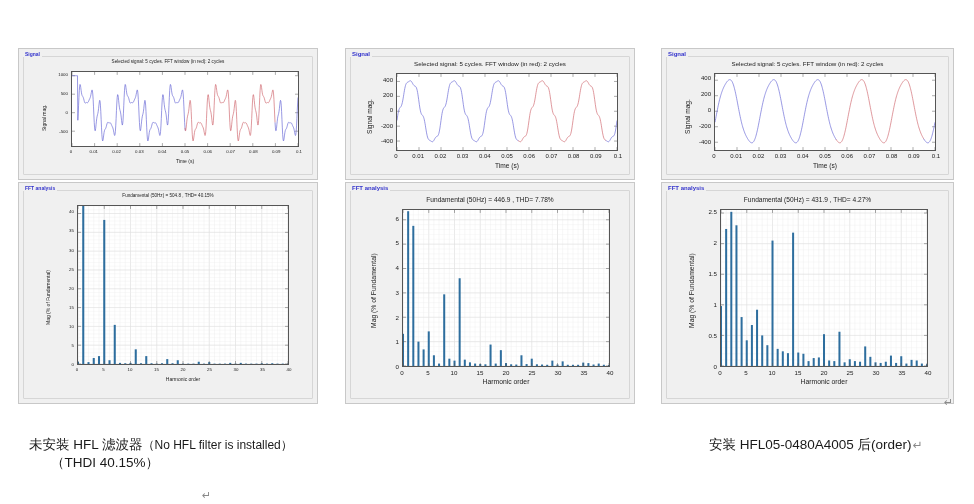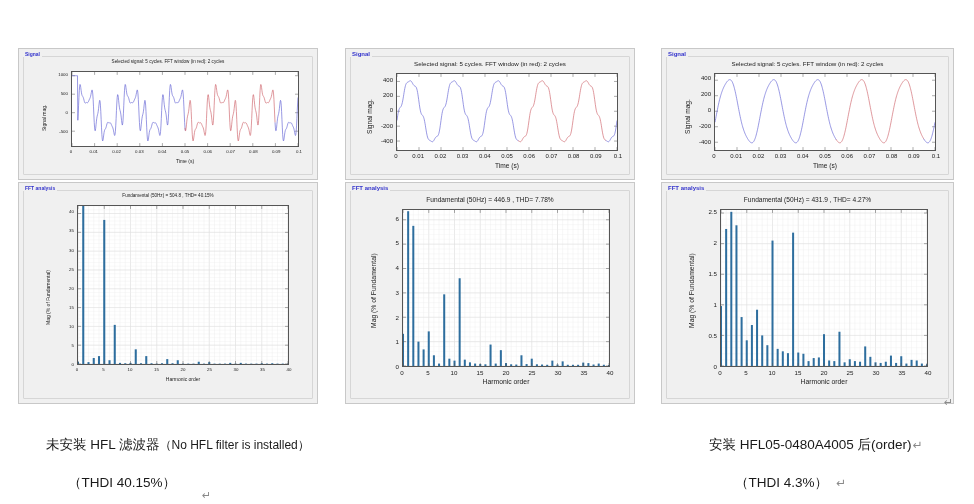--- a/index.html
+++ b/index.html
@@ -55,23 +55,23 @@
     transform:rotate(-90deg);transform-origin:0 0;
   }
   .xlab{position:absolute;text-align:center;color:#222;white-space:nowrap;}
   .tick{position:absolute;color:#222;white-space:nowrap;}
   .tx{text-align:center;}
   .ty{text-align:right;}
 
   
   .caption{position:absolute;color:#1a1a1a;}
   .cap-l1{font-size:13.5px;white-space:nowrap;}
-  .cap-l2{font-size:13.5px;white-space:nowrap;margin-top:20px;}
+  .cap-l2{font-size:13.5px;white-space:nowrap;margin-top:0;}
   .cap-en{font-size:12px;}
-  .cap-0{left:46px;top:436px;}
+  .cap-0{left:29px;top:436px;}
   .cap-1{left:364px;top:436px;}
   .cap-2{left:709px;top:436px;}
   .cap-0 .cap-l2{margin-left:22px;}
   .cap-1 .cap-l2{margin-left:32px;}
   .cap-2 .cap-l2{margin-left:26px;}
 
   .mark{position:absolute;color:#8a8a8a;font-size:11px;}
   .mark-a{left:944px;top:396px;}
   .mark-b{left:202px;top:489px;}
 </style>
@@ -864,19 +864,18 @@
   <div class="caption cap-0">
     <div class="cap-l1"><span>未安装 HFL 滤波器</span><span class="cap-en">（No HFL filter is installed）</span></div>
     <div class="cap-l2"><span>（THDI 40.15%）</span></div>
   </div>
 
   <div class="caption cap-1">
   </div>
 
   <div class="caption cap-2">
     <div class="cap-l1"><span>安装 HFL05-0480A4005 后(order)</span><span class="pilcrow">↵</span></div>
-    <div class="cap-l2"><span>（THDI 4.3%）</span><span class="pilcrow" style="margin-left:8px;">↵</span></div>
   </div>
 
   <div class="mark mark-a">↵</div>
   <div class="mark mark-b">↵</div>
 
 </div>
 
 </body></html>

